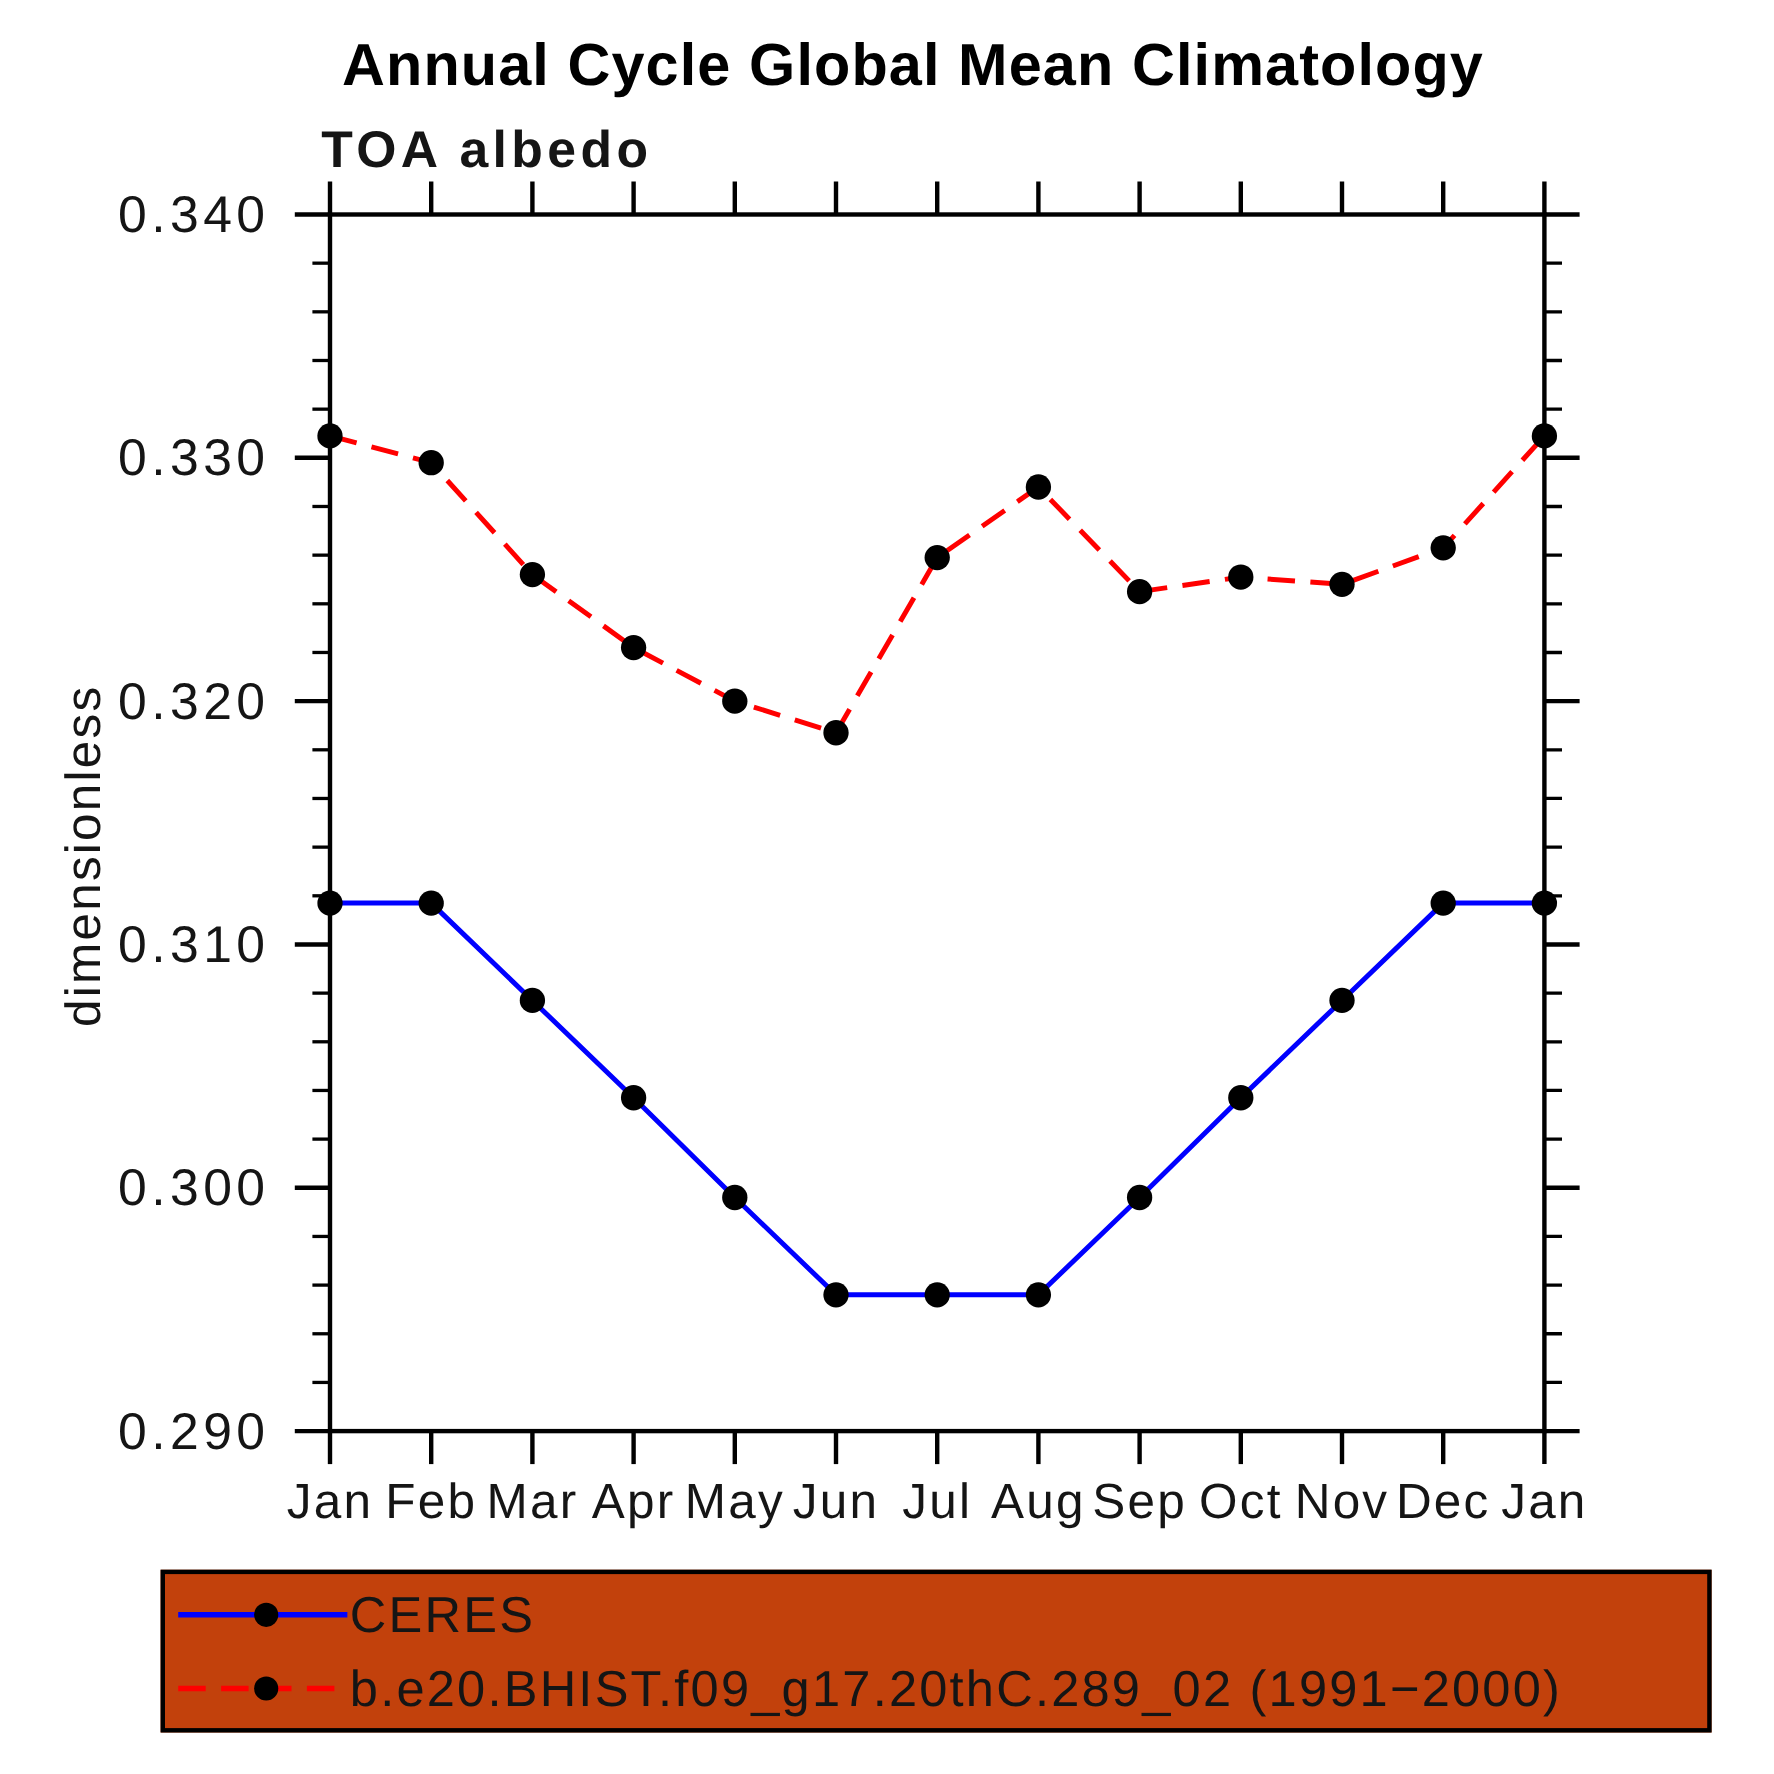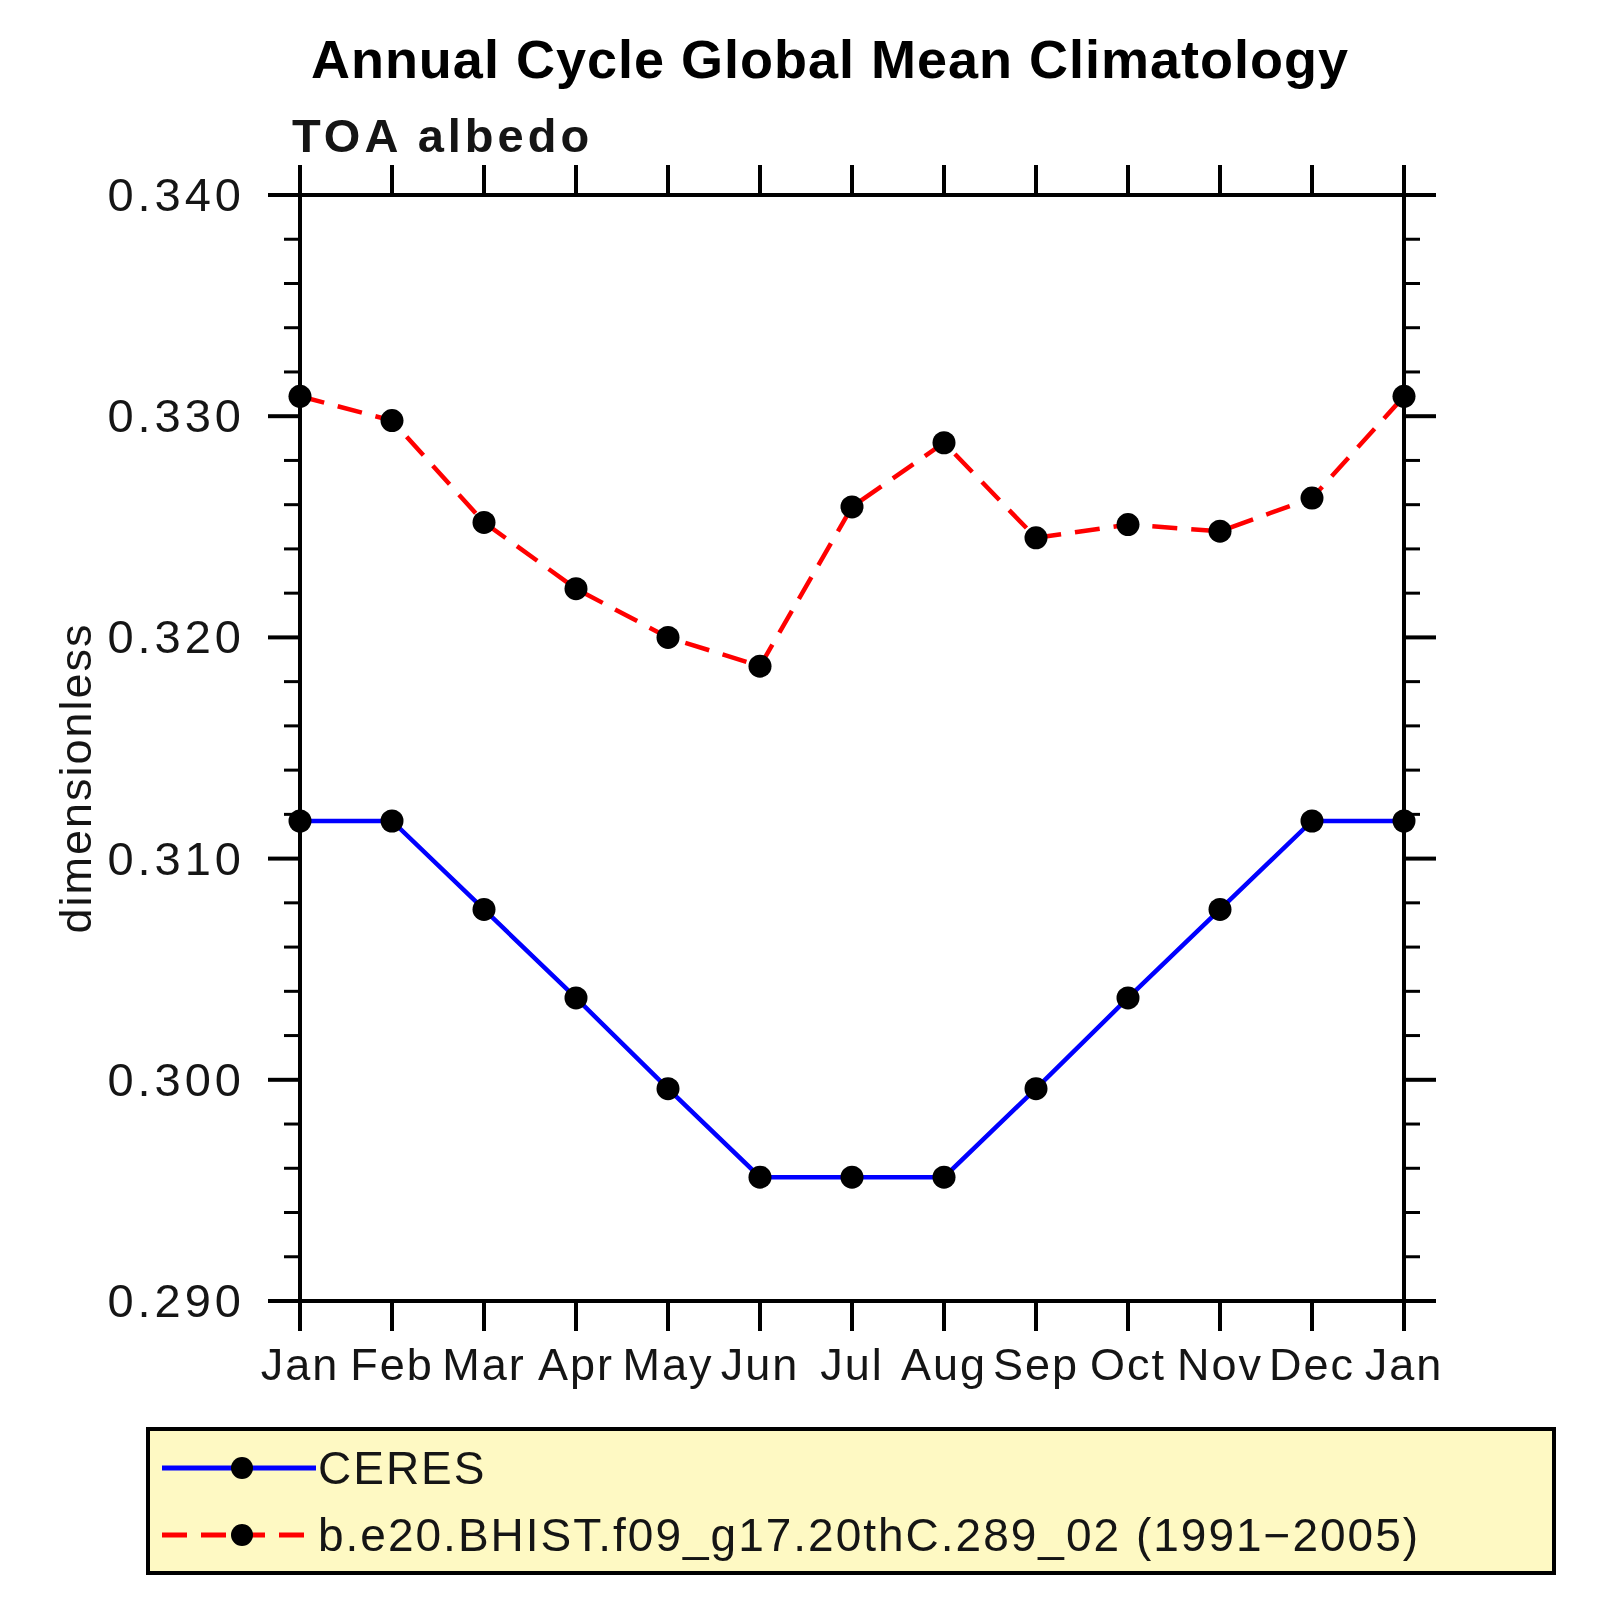--- a/index.html
+++ b/index.html
@@ -7,21 +7,21 @@
        font-family:"Liberation Sans", sans-serif;}
   .chart-title{position:absolute;top:28px;left:0;width:1660px;text-align:center;
        font-size:54px;font-weight:bold;color:#000;letter-spacing:1px;}
   .chart-subtitle{position:absolute;left:292px;top:108px;font-size:47px;
        font-weight:700;color:#151515;letter-spacing:4px;}
   .y-axis-title{position:absolute;left:76px;top:778px;
        transform:translate(-50%,-50%) rotate(-90deg);white-space:nowrap;
        font-size:45px;color:#151515;letter-spacing:2px;}
   #plot-svg{position:absolute;left:0;top:0;}
   .legend-box{position:absolute;left:146px;top:1427px;width:1410px;height:148px;
-       border:4px solid #000;box-sizing:border-box;background:#fef9c3;}
+       border:4px solid #000;box-sizing:border-box;background:#c2410c;}
   .legend-row{position:absolute;left:6px;display:flex;align-items:center;
        white-space:nowrap;}
   .legend-row.r0{top:37px;transform:translateY(-50%);}
   .legend-row.r1{top:104px;transform:translateY(-50%);}
   .legend-label{font-size:46px;color:#151515;letter-spacing:2px;margin-left:2px;}
 </style>
 </head>
 <body>
 
 <div class="chart-title">Annual Cycle Global Mean Climatology</div>
@@ -171,15 +171,15 @@
       <line x1="6" y1="22" x2="160" y2="22" stroke-width="5" stroke="#0000ff"></line>
       <circle cx="86" cy="22" r="11" fill="#000000"></circle>
     </svg>
     <span class="legend-label">CERES</span>
   </div>
   <div class="legend-row r1">
     <svg width="160" height="44">
       <line x1="6" y1="22" x2="160" y2="22" stroke-width="5" stroke="#ff0000" stroke-dasharray="25 14"></line>
       <circle cx="86" cy="22" r="11" fill="#000000"></circle>
     </svg>
-    <span class="legend-label">b.e20.BHIST.f09_g17.20thC.289_02 (1991−2005)</span>
+    <span class="legend-label">b.e20.BHIST.f09_g17.20thC.289_02 (1991−2000)</span>
   </div>
 </div>
 
 </body></html>

